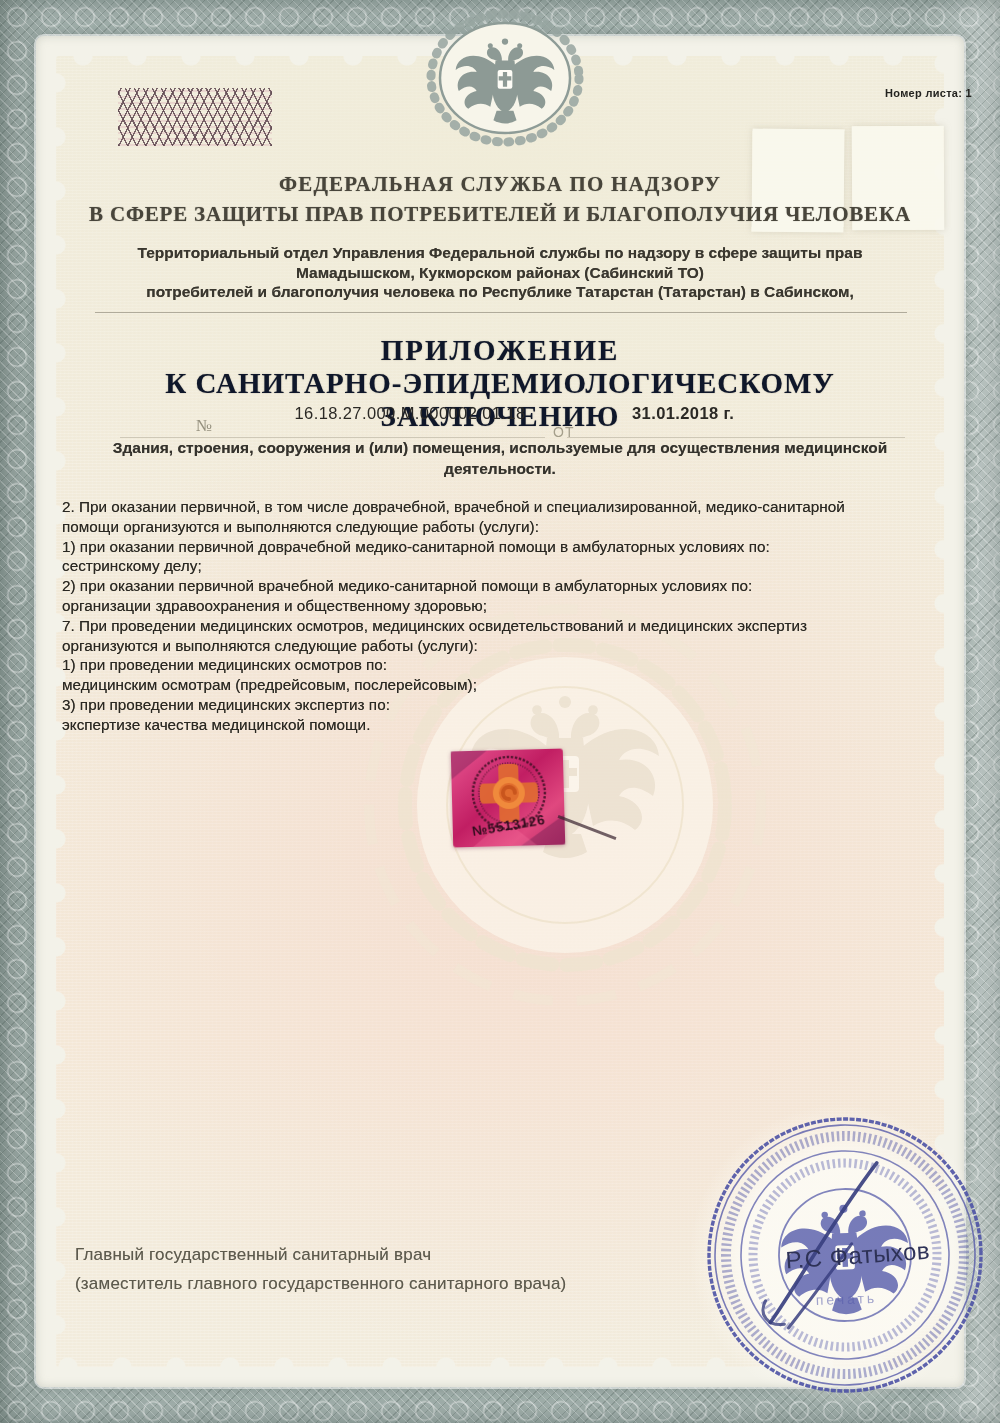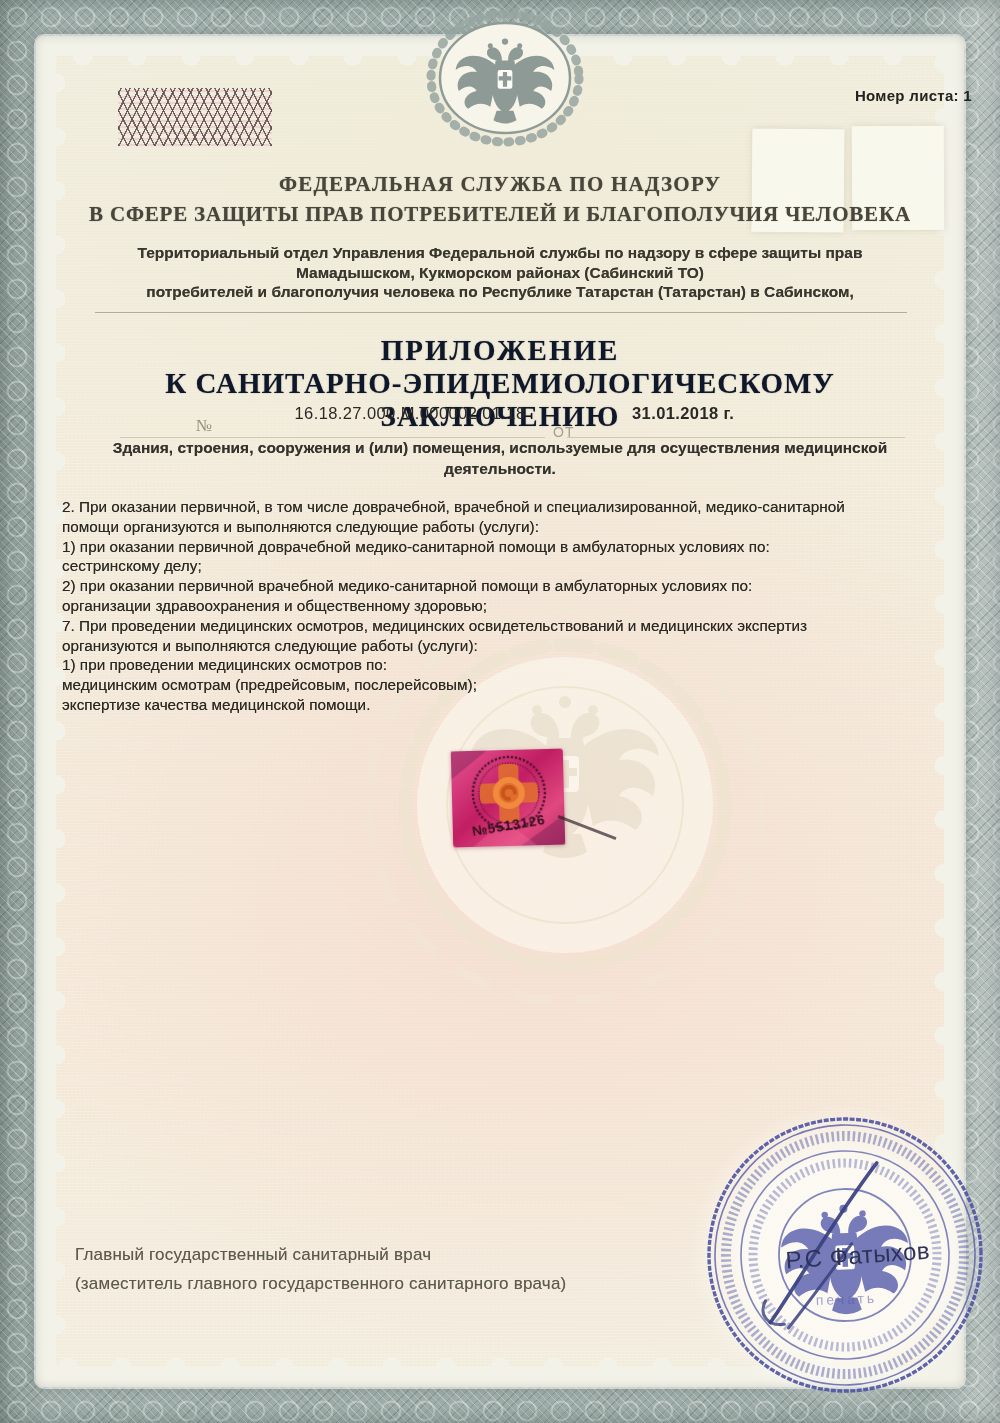--- a/index.html
+++ b/index.html
@@ -42,21 +42,21 @@
   .hatch-block{position:absolute;left:118px;top:88px;width:154px;height:58px;z-index:4;opacity:.85;
     background-image:
       repeating-linear-gradient(63deg, rgba(72,45,58,.85) 0 1.4px, rgba(0,0,0,0) 1.4px 8px),
       repeating-linear-gradient(-63deg, rgba(72,45,58,.85) 0 1.4px, rgba(0,0,0,0) 1.4px 8px),
       repeating-linear-gradient(0deg, rgba(214,160,175,.35) 0 2px, rgba(0,0,0,0) 2px 6px);}
 
   .white-card{position:absolute;z-index:4;background:rgba(250,248,238,.92);box-shadow:0 0 6px rgba(200,195,175,.6);}
   .card1{left:752px;top:129px;width:92px;height:103px;transform:rotate(.6deg);}
   .card2{left:852px;top:126px;width:92px;height:104px;transform:rotate(-.4deg);}
 
-  .sheet-number{position:absolute;top:87px;right:28px;z-index:5;font-size:15px;font-weight:bold;color:#23231f;letter-spacing:.3px;}
+  .sheet-number{position:absolute;top:87px;right:28px;z-index:5;font-size:11px;font-weight:bold;color:#23231f;letter-spacing:.3px;}
 
   
   .ctr{position:absolute;left:60px;right:60px;text-align:center;z-index:5;}
   .hdr{font-family:"Liberation Serif",serif;font-weight:bold;color:#48453b;
        text-shadow:0 0 1px rgba(72,69,59,.55);}
   .hdr1{top:172px;font-size:21px;letter-spacing:1.2px;}
   .hdr2{top:202px;font-size:21px;letter-spacing:.8px;}
   .terr{top:243px;font-size:15.5px;font-weight:bold;color:#3a372f;line-height:19.5px;text-shadow:0 0 .5px rgba(58,55,47,.7);}
   .rule{position:absolute;left:95px;width:812px;top:312px;height:1px;background:#8d897a;opacity:.65;z-index:5;}
   .rule-cap{top:317px;font-size:9.5px;color:#a8a28d;letter-spacing:.6px;}
@@ -163,20 +163,21 @@
     <div>2. При оказании первичной, в том числе доврачебной, врачебной и специализированной, медико-санитарной</div>
     <div>помощи организуются и выполняются следующие работы (услуги):</div>
     <div>1) при оказании первичной доврачебной медико-санитарной помощи в амбулаторных условиях по:</div>
     <div>сестринскому делу;</div>
     <div>2) при оказании первичной врачебной медико-санитарной помощи в амбулаторных условиях по:</div>
     <div>организации здравоохранения и общественному здоровью;</div>
     <div>7. При проведении медицинских осмотров, медицинских освидетельствований и медицинских экспертиз</div>
     <div>организуются и выполняются следующие работы (услуги):</div>
     <div>1) при проведении медицинских осмотров по:</div>
     <div>медицинским осмотрам (предрейсовым, послерейсовым);</div>
+    <div>3) при проведении медицинских экспертиз по:</div>
     <div>экспертизе качества медицинской помощи.</div>
   </div>
 
   <svg class="holo" width="112" height="96" viewBox="0 0 112 96">
     <defs>
       <linearGradient id="holoGrad" x1="0" y1="0" x2="1" y2="1">
         <stop offset="0" stop-color="#e85590"></stop>
         <stop offset=".45" stop-color="#c11e63"></stop>
         <stop offset=".75" stop-color="#e0487f"></stop>
         <stop offset="1" stop-color="#b92a66"></stop>

